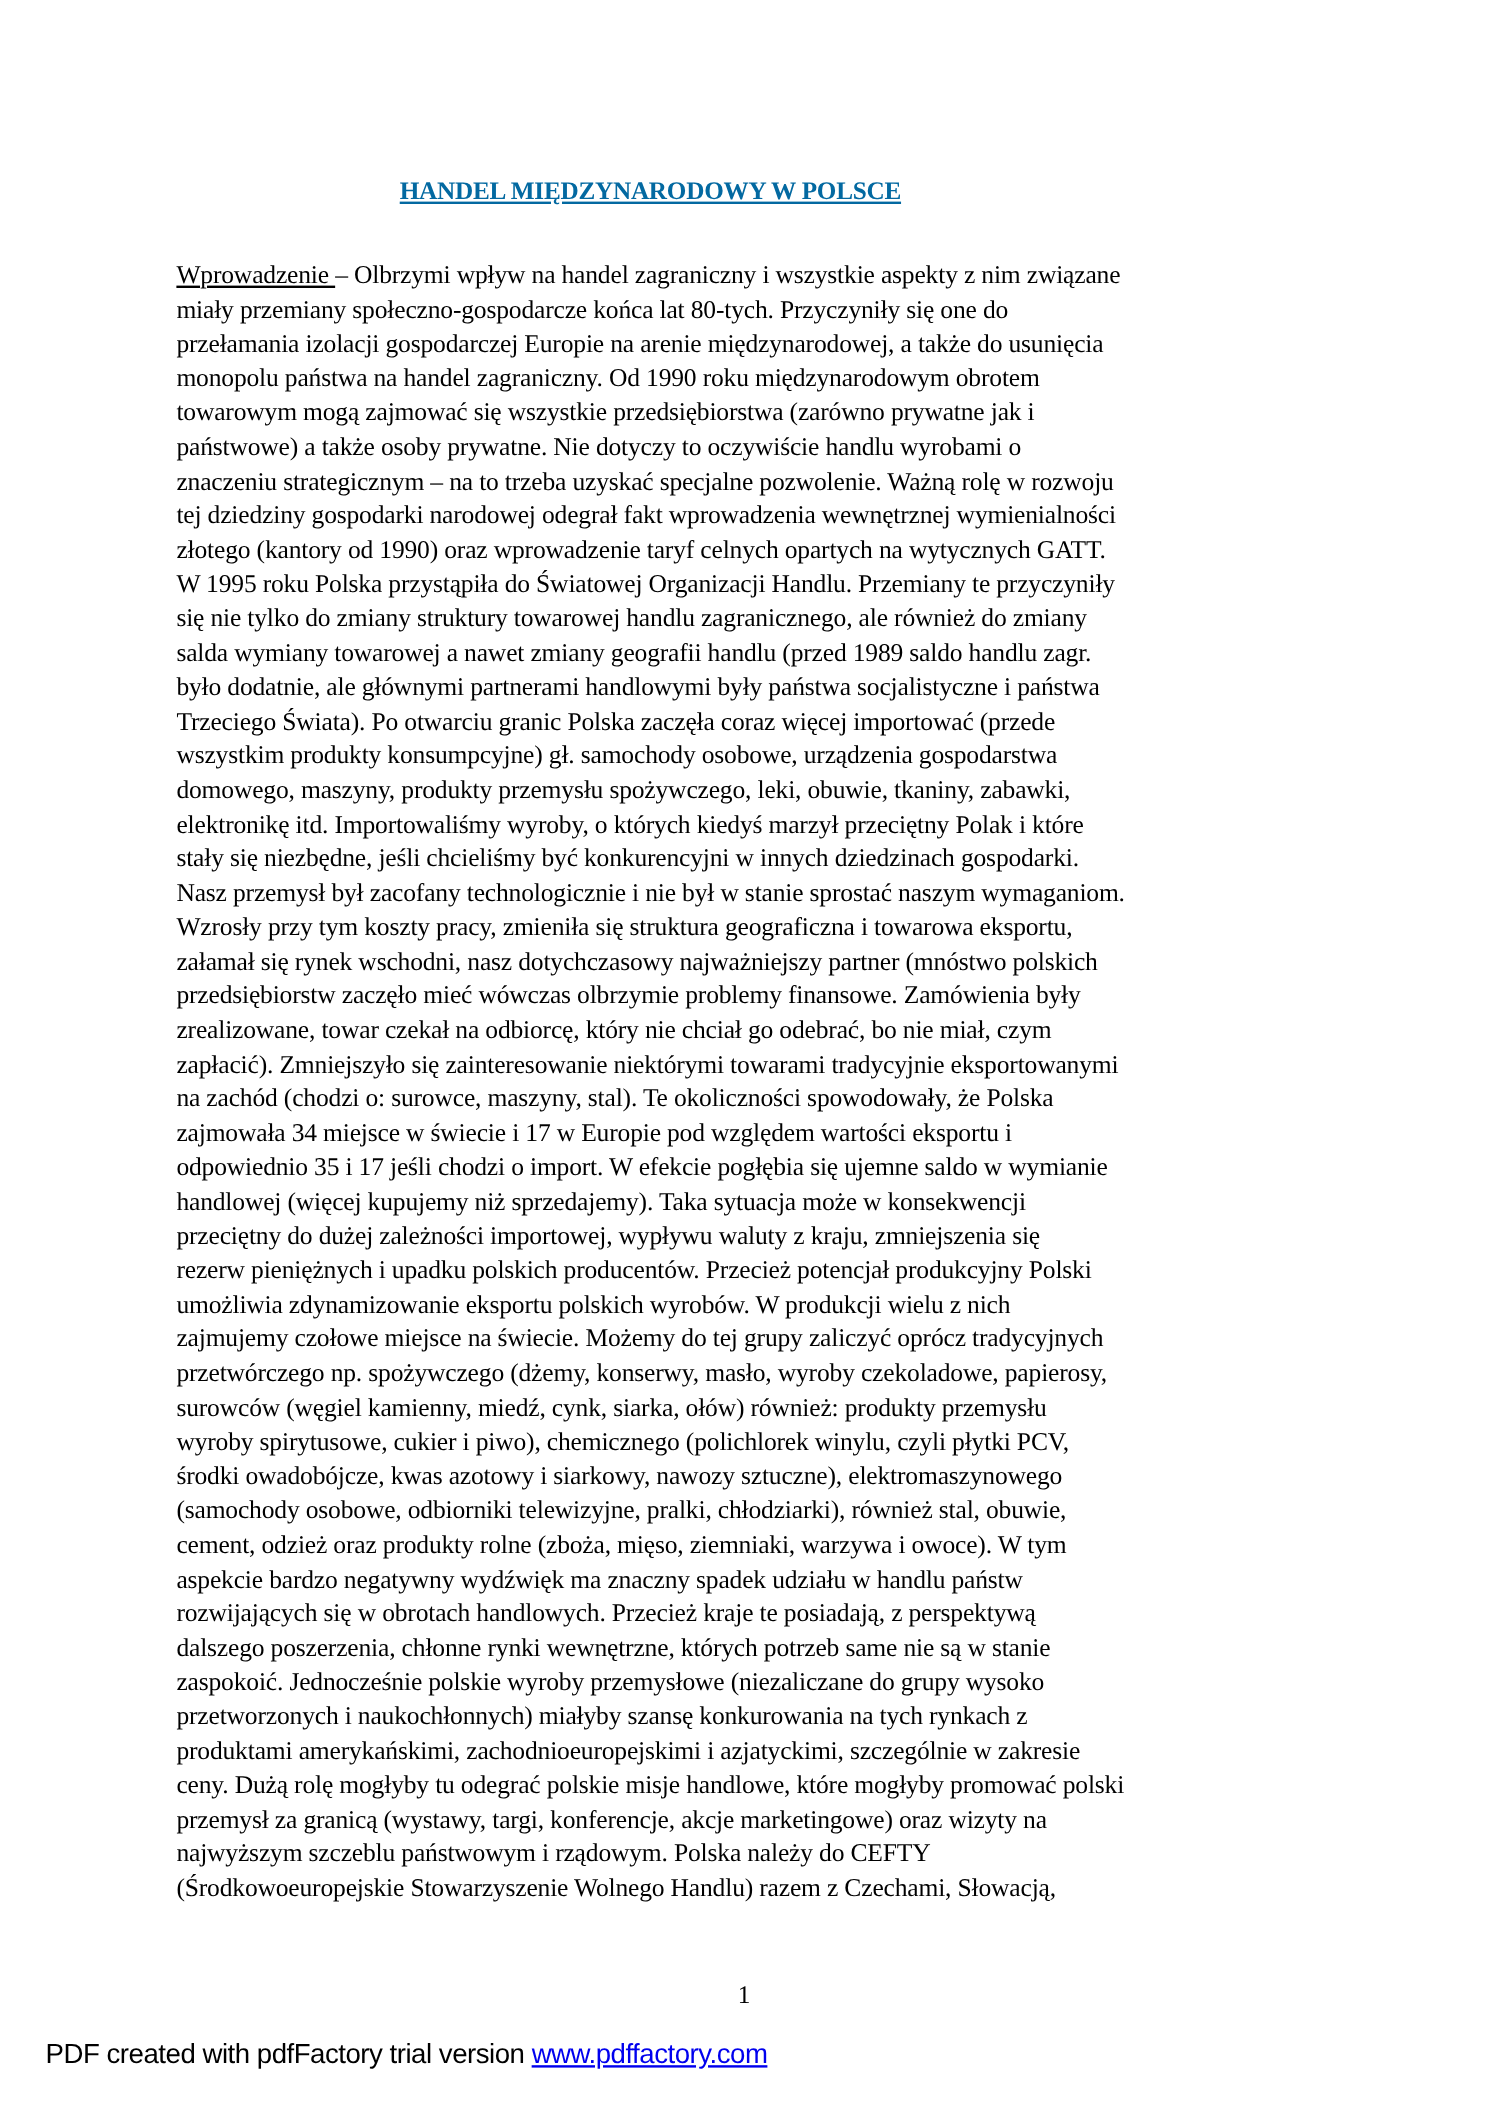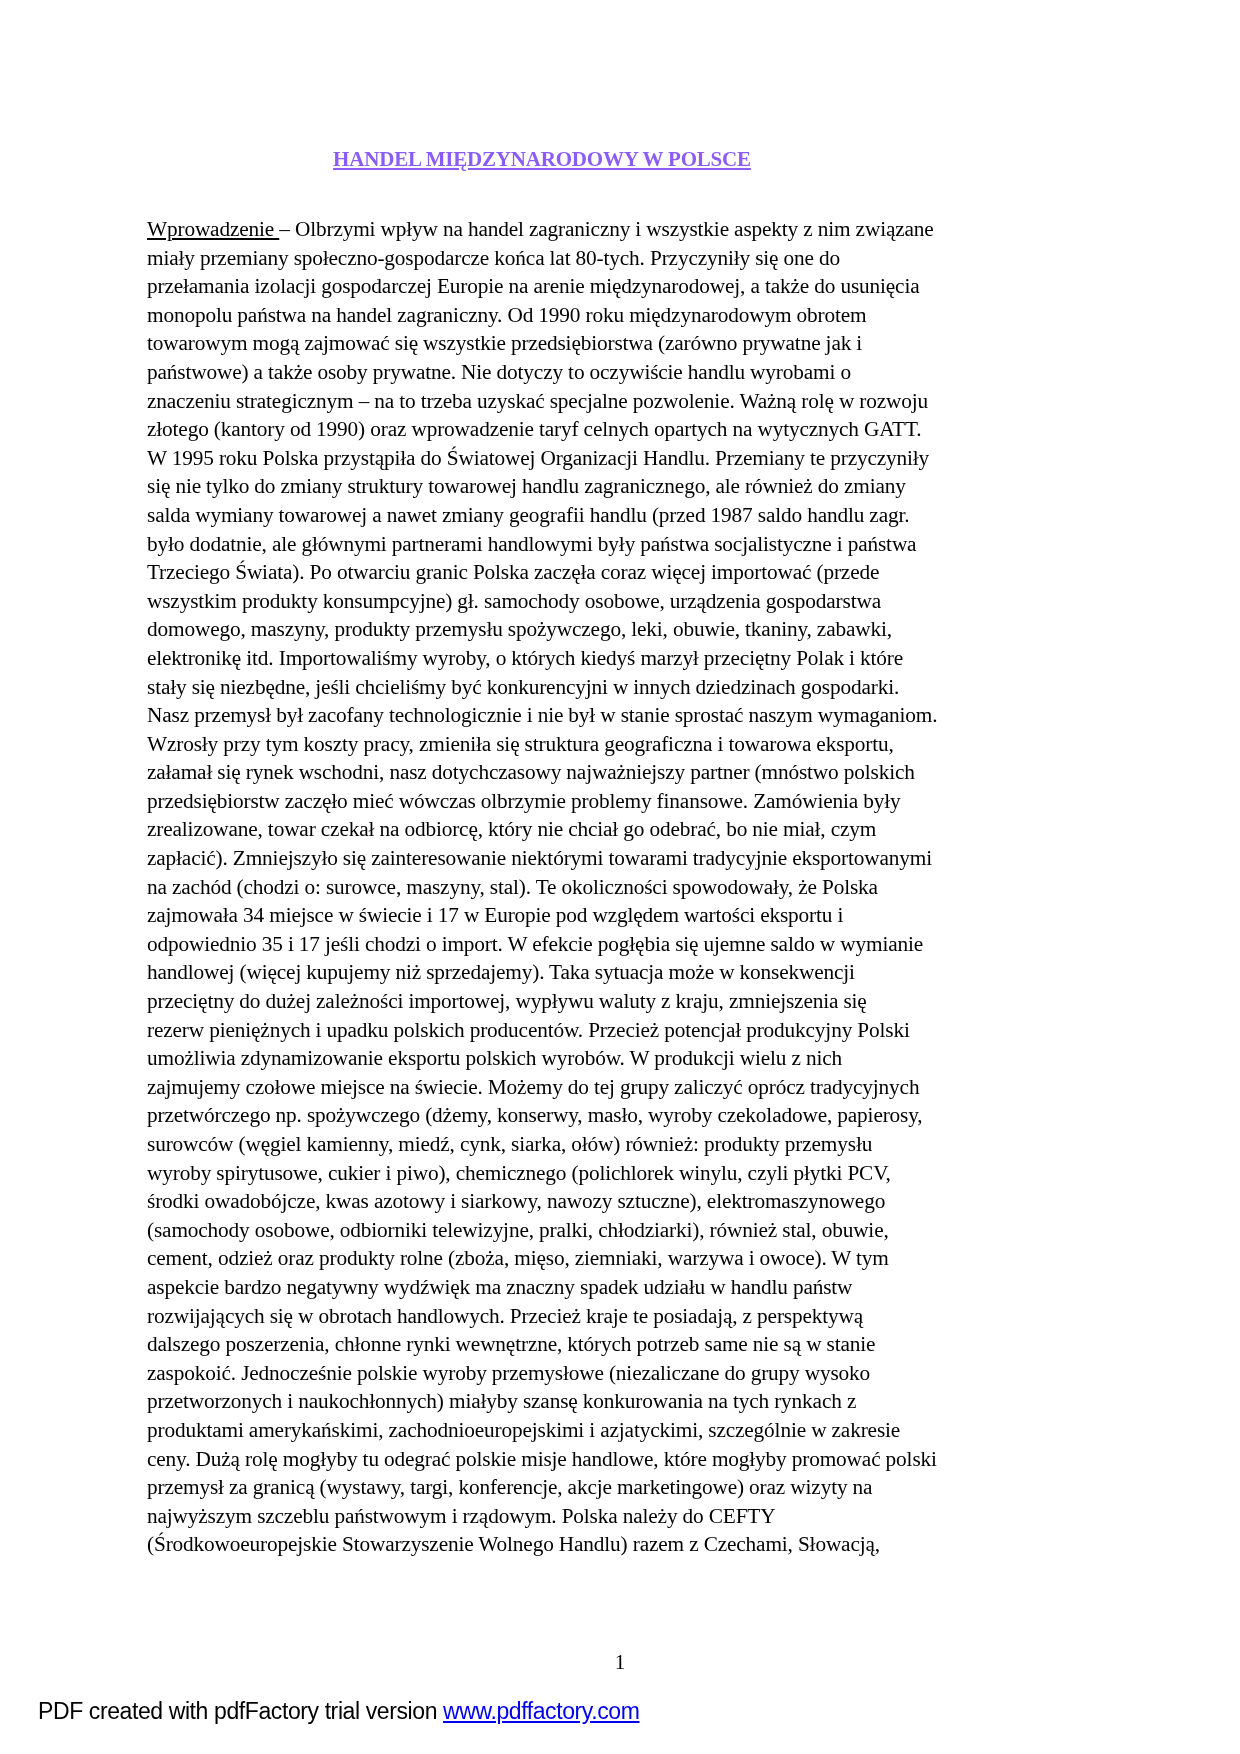--- a/index.html
+++ b/index.html
@@ -3,21 +3,21 @@
   <meta charset="utf-8">
   <style>
     html, body { margin: 0; padding: 0; background: #ffffff; }
     body { width: 1240px; height: 1754px; position: relative; overflow: hidden; }
     .page {
       position: absolute; left: 0; top: 0; width: 1240px; height: 1754px; background: #fff;
     }
     .title {
       position: absolute; left: 0; width: 1084px; top: 147px;
       text-align: center; font-family: "Liberation Serif", serif; font-weight: bold;
-      font-size: 21px; text-decoration: underline; color: #8b5cf6; letter-spacing: -0.2px;
+      font-size: 21px; text-decoration: underline; color: #0369a1; letter-spacing: -0.2px;
     }
     .body-text {
       position: absolute; left: 147px; top: 205px; width: 960px;
       font-family: "Liberation Serif", serif; font-size: 21.3px; line-height: 28.6px;
       color: #000; letter-spacing: -0.15px; margin-top: 10px;
     }
     .line { white-space: nowrap; display: block; }
     .u { text-decoration: underline; }
     .page-number {
       position: absolute; left: 0; width: 1240px; top: 1650px; text-align: center;
@@ -36,24 +36,25 @@
   <div class="title">HANDEL MIĘDZYNARODOWY W POLSCE</div>
 
   <div class="body-text">
     <span class="line"><span class="u">Wprowadzenie </span><span>– Olbrzymi wpływ na handel zagraniczny i wszystkie aspekty z nim związane</span></span>
     <span class="line">miały przemiany społeczno-gospodarcze końca lat 80-tych. Przyczyniły się one do</span>
     <span class="line">przełamania izolacji gospodarczej Europie na arenie międzynarodowej, a także do usunięcia</span>
     <span class="line">monopolu państwa na handel zagraniczny. Od 1990 roku międzynarodowym obrotem</span>
     <span class="line">towarowym mogą zajmować się wszystkie przedsiębiorstwa (zarówno prywatne jak i</span>
     <span class="line">państwowe) a także osoby prywatne. Nie dotyczy to oczywiście handlu wyrobami o</span>
     <span class="line">znaczeniu strategicznym – na to trzeba uzyskać specjalne pozwolenie. Ważną rolę w rozwoju</span>
+    <span class="line">tej dziedziny gospodarki narodowej odegrał fakt wprowadzenia wewnętrznej wymienialności</span>
     <span class="line">złotego (kantory od 1990) oraz wprowadzenie taryf celnych opartych na wytycznych GATT.</span>
     <span class="line">W 1995 roku Polska przystąpiła do Światowej Organizacji Handlu. Przemiany te przyczyniły</span>
     <span class="line">się nie tylko do zmiany struktury towarowej handlu zagranicznego, ale również do zmiany</span>
-    <span class="line">salda wymiany towarowej a nawet zmiany geografii handlu (przed 1987 saldo handlu zagr.</span>
+    <span class="line">salda wymiany towarowej a nawet zmiany geografii handlu (przed 1989 saldo handlu zagr.</span>
     <span class="line">było dodatnie, ale głównymi partnerami handlowymi były państwa socjalistyczne i państwa</span>
     <span class="line">Trzeciego Świata). Po otwarciu granic Polska zaczęła coraz więcej importować (przede</span>
     <span class="line">wszystkim produkty konsumpcyjne) gł. samochody osobowe, urządzenia gospodarstwa</span>
     <span class="line">domowego, maszyny, produkty przemysłu spożywczego, leki, obuwie, tkaniny, zabawki,</span>
     <span class="line">elektronikę itd. Importowaliśmy wyroby, o których kiedyś marzył przeciętny Polak i które</span>
     <span class="line">stały się niezbędne, jeśli chcieliśmy być konkurencyjni w innych dziedzinach gospodarki.</span>
     <span class="line">Nasz przemysł był zacofany technologicznie i nie był w stanie sprostać naszym wymaganiom.</span>
     <span class="line">Wzrosły przy tym koszty pracy, zmieniła się struktura geograficzna i towarowa eksportu,</span>
     <span class="line">załamał się rynek wschodni, nasz dotychczasowy najważniejszy partner (mnóstwo polskich</span>
     <span class="line">przedsiębiorstw zaczęło mieć wówczas olbrzymie problemy finansowe. Zamówienia były</span>

